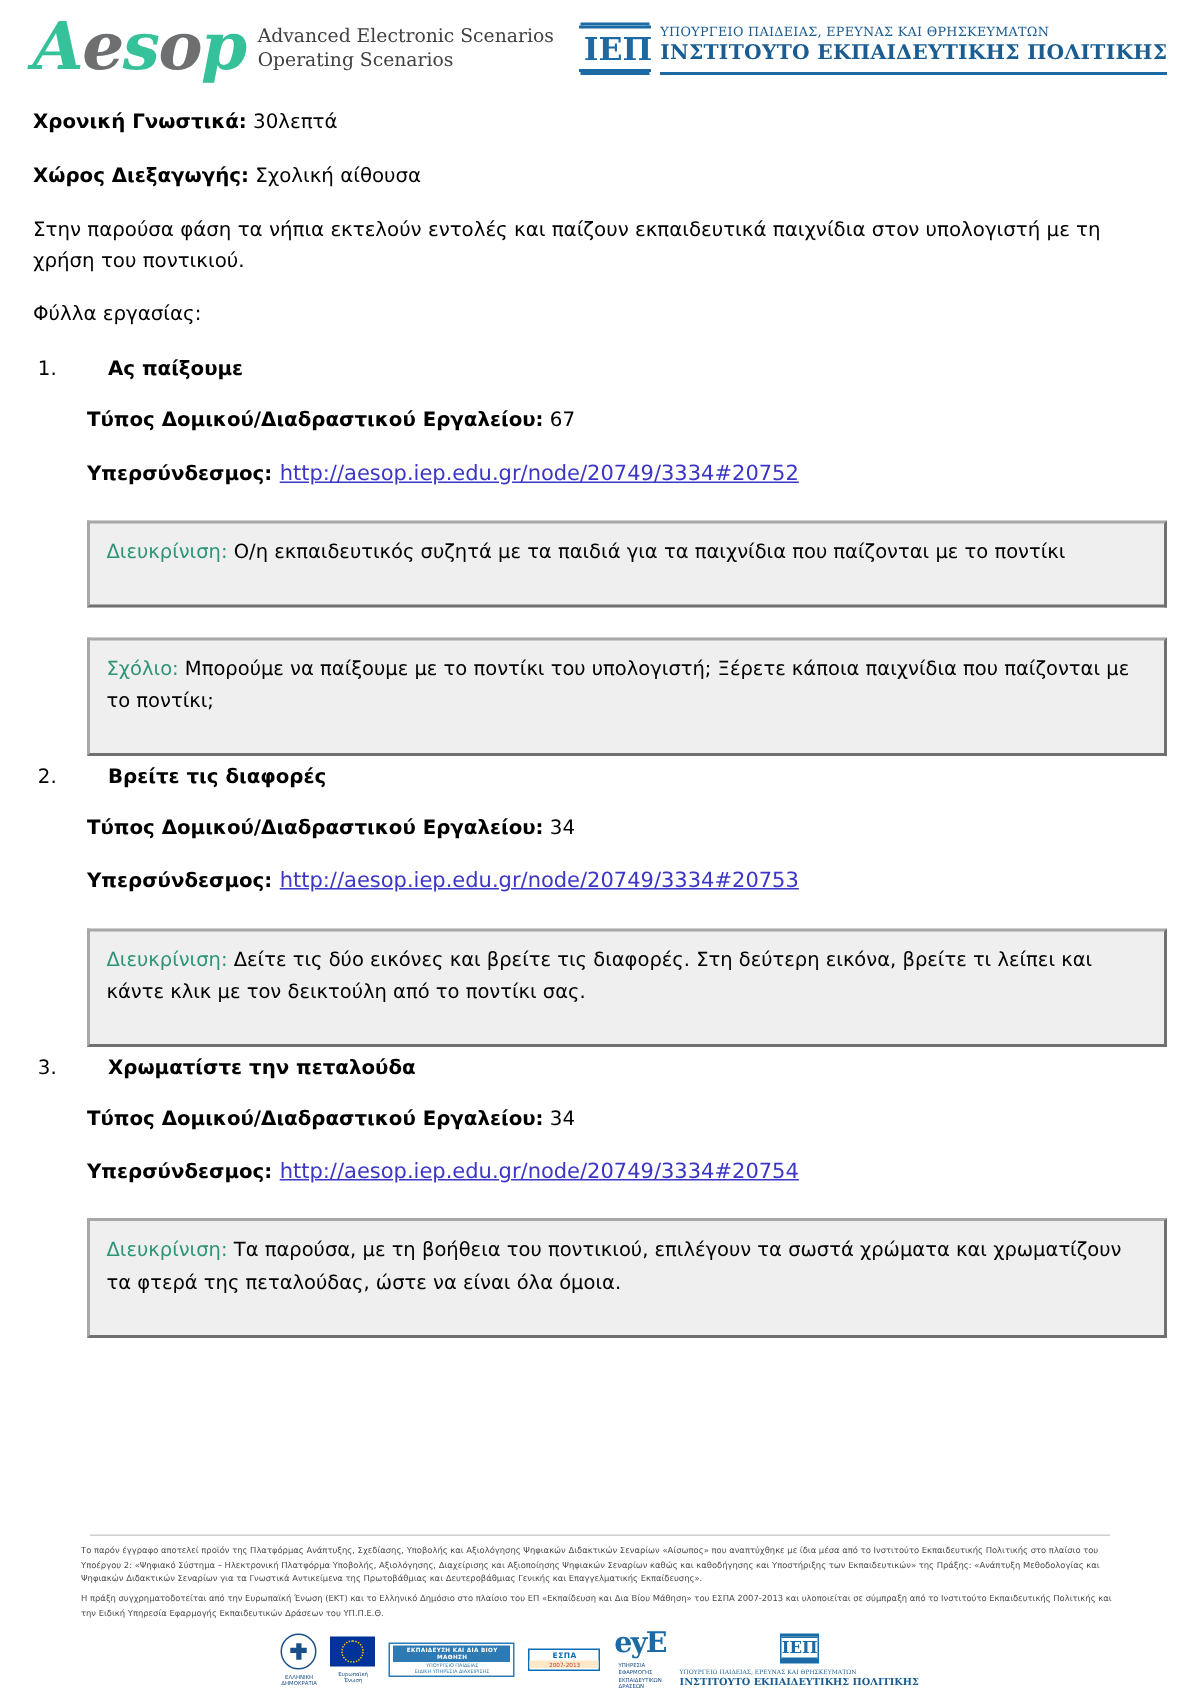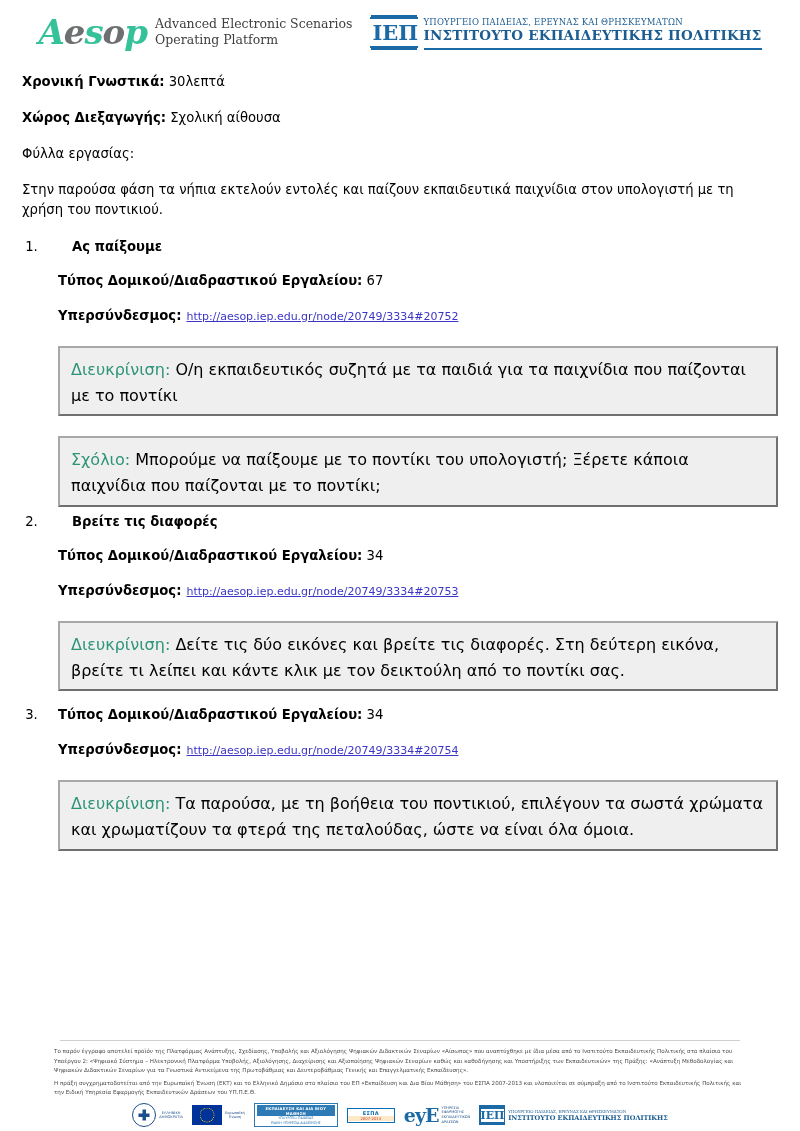--- a/index.html
+++ b/index.html
@@ -28,21 +28,21 @@
   }
   .aesop-logo {
     display: flex;
     align-items: center;
     gap: 8px;
   }
   .aesop-word {
     font-family: "DejaVu Serif", serif;
     font-style: italic;
     font-weight: bold;
-    font-size: 34px;
+    font-size: 44px;
     letter-spacing: -1px;
     line-height: 1;
   }
   .aesop-word .c1 { color: #35c19a; }
   .aesop-word .c2 { color: #6d6f71; }
   .aesop-word .c3 { color: #35c19a; }
   .aesop-tag {
     font-family: "DejaVu Serif", serif;
     font-size: 12.5px;
     line-height: 1.25;
@@ -133,32 +133,32 @@
   }
   .ws-field {
     font-size: 13.2px;
     line-height: 1.6;
     margin: 13px 0 0 0;
   }
   .ws-field .lbl { font-weight: bold; margin-top: 39px; }
   .ws-link {
     color: #3b36c6;
     text-decoration: underline;
-    font-size: 11px;
+    font-size: 14px;
     margin-left: 5px;
   }
 
   .note-box {
     border: 2px solid #a8a8a8;
     border-right-color: #707070;
     border-bottom-color: #707070;
     background: #efefef;
     margin: 20px 0 0 0;
-    padding: 9px 11px 6px 11px;
-    font-size: 16px;
+    padding: 9px 11px 24px 11px;
+    font-size: 13px;
     line-height: 1.62;
     box-sizing: border-box;
   }
   .note-box .note-label {
     color: #2e9478;
   }
   .ws-section { margin-bottom: 20px; }
 
   
   .page-footer {
@@ -187,20 +187,21 @@
     display: flex;
     align-items: center;
     justify-content: center;
     gap: 9px;
     padding: 2px 0 0 0;
   }
   .flogo {
     display: flex;
     align-items: center;
     gap: 3px;
+    flex-direction: column;
   }
   .flogo-cap {
     font-size: 3.6px;
     line-height: 1.25;
     color: #1b4f8a;
     text-align: center;
     white-space: nowrap;
   }
   .gr-emblem {
     width: 22px; height: 22px;
@@ -311,21 +312,21 @@
 <body>
 
 <div class="page-header">
 
   <div class="aesop-logo">
     <div class="aesop-word">
       <span class="c1">A</span><span class="c2">e</span><span class="c3">s</span><span class="c2">o</span><span class="c1">p</span>
     </div>
     <div class="aesop-tag">
       <div>Advanced Electronic Scenarios</div>
-      <div>Operating Platform</div>
+      <div>Operating Scenarios</div>
     </div>
   </div>
 
   <div class="iep-logo">
     <div class="iep-mark">
       <span>IEΠ</span>
     </div>
     <div class="iep-text">
       <div class="iep-line1">ΥΠΟΥΡΓΕΙΟ ΠΑΙΔΕΙΑΣ, ΕΡΕΥΝΑΣ ΚΑΙ ΘΡΗΣΚΕΥΜΑΤΩΝ</div>
       <div class="iep-line2">ΙΝΣΤΙΤΟΥΤΟ ΕΚΠΑΙΔΕΥΤΙΚΗΣ ΠΟΛΙΤΙΚΗΣ</div>
@@ -337,23 +338,23 @@
 <div class="content">
 
   <p class="para">
     <b>Χρονική Γνωστικά:</b><span> 30λεπτά</span>
   </p>
 
   <p class="para">
     <b>Χώρος Διεξαγωγής:</b><span> Σχολική αίθουσα</span>
   </p>
 
+  <p class="para">Στην παρούσα φάση τα νήπια εκτελούν εντολές και παίζουν εκπαιδευτικά παιχνίδια στον υπολογιστή με τη χρήση του ποντικιού.</p>
+
   <p class="para">Φύλλα εργασίας:</p>
-
-  <p class="para">Στην παρούσα φάση τα νήπια εκτελούν εντολές και παίζουν εκπαιδευτικά παιχνίδια στον υπολογιστή με τη χρήση του ποντικιού.</p>
 
   <ol class="worksheets">
 
     <li class="ws-section">
       <div class="ws-title">Ας παίξουμε</div>
       <div class="ws-body">
         <p class="ws-field">
           <span class="lbl">Τύπος Δομικού/Διαδραστικού Εργαλείου:</span><span> 67</span>
         </p>
         <p class="ws-field">
@@ -377,20 +378,21 @@
         <p class="ws-field">
           <span class="lbl">Υπερσύνδεσμος:</span><a class="ws-link" href="#">http://aesop.iep.edu.gr/node/20749/3334#20753</a>
         </p>
         <div class="note-box">
           <span class="note-label">Διευκρίνιση:</span><span> Δείτε τις δύο εικόνες και βρείτε τις διαφορές. Στη δεύτερη εικόνα, βρείτε τι λείπει και κάντε κλικ με τον δεικτούλη από το ποντίκι σας.</span>
         </div>
       </div>
     </li>
 
     <li class="ws-section">
+      <div class="ws-title">Χρωματίστε την πεταλούδα</div>
       <div class="ws-body">
         <p class="ws-field">
           <span class="lbl">Τύπος Δομικού/Διαδραστικού Εργαλείου:</span><span> 34</span>
         </p>
         <p class="ws-field">
           <span class="lbl">Υπερσύνδεσμος:</span><a class="ws-link" href="#">http://aesop.iep.edu.gr/node/20749/3334#20754</a>
         </p>
         <div class="note-box">
           <span class="note-label">Διευκρίνιση:</span><span> Τα παρούσα, με τη βοήθεια του ποντικιού, επιλέγουν τα σωστά χρώματα και χρωματίζουν τα φτερά της πεταλούδας, ώστε να είναι όλα όμοια.</span>
         </div>

